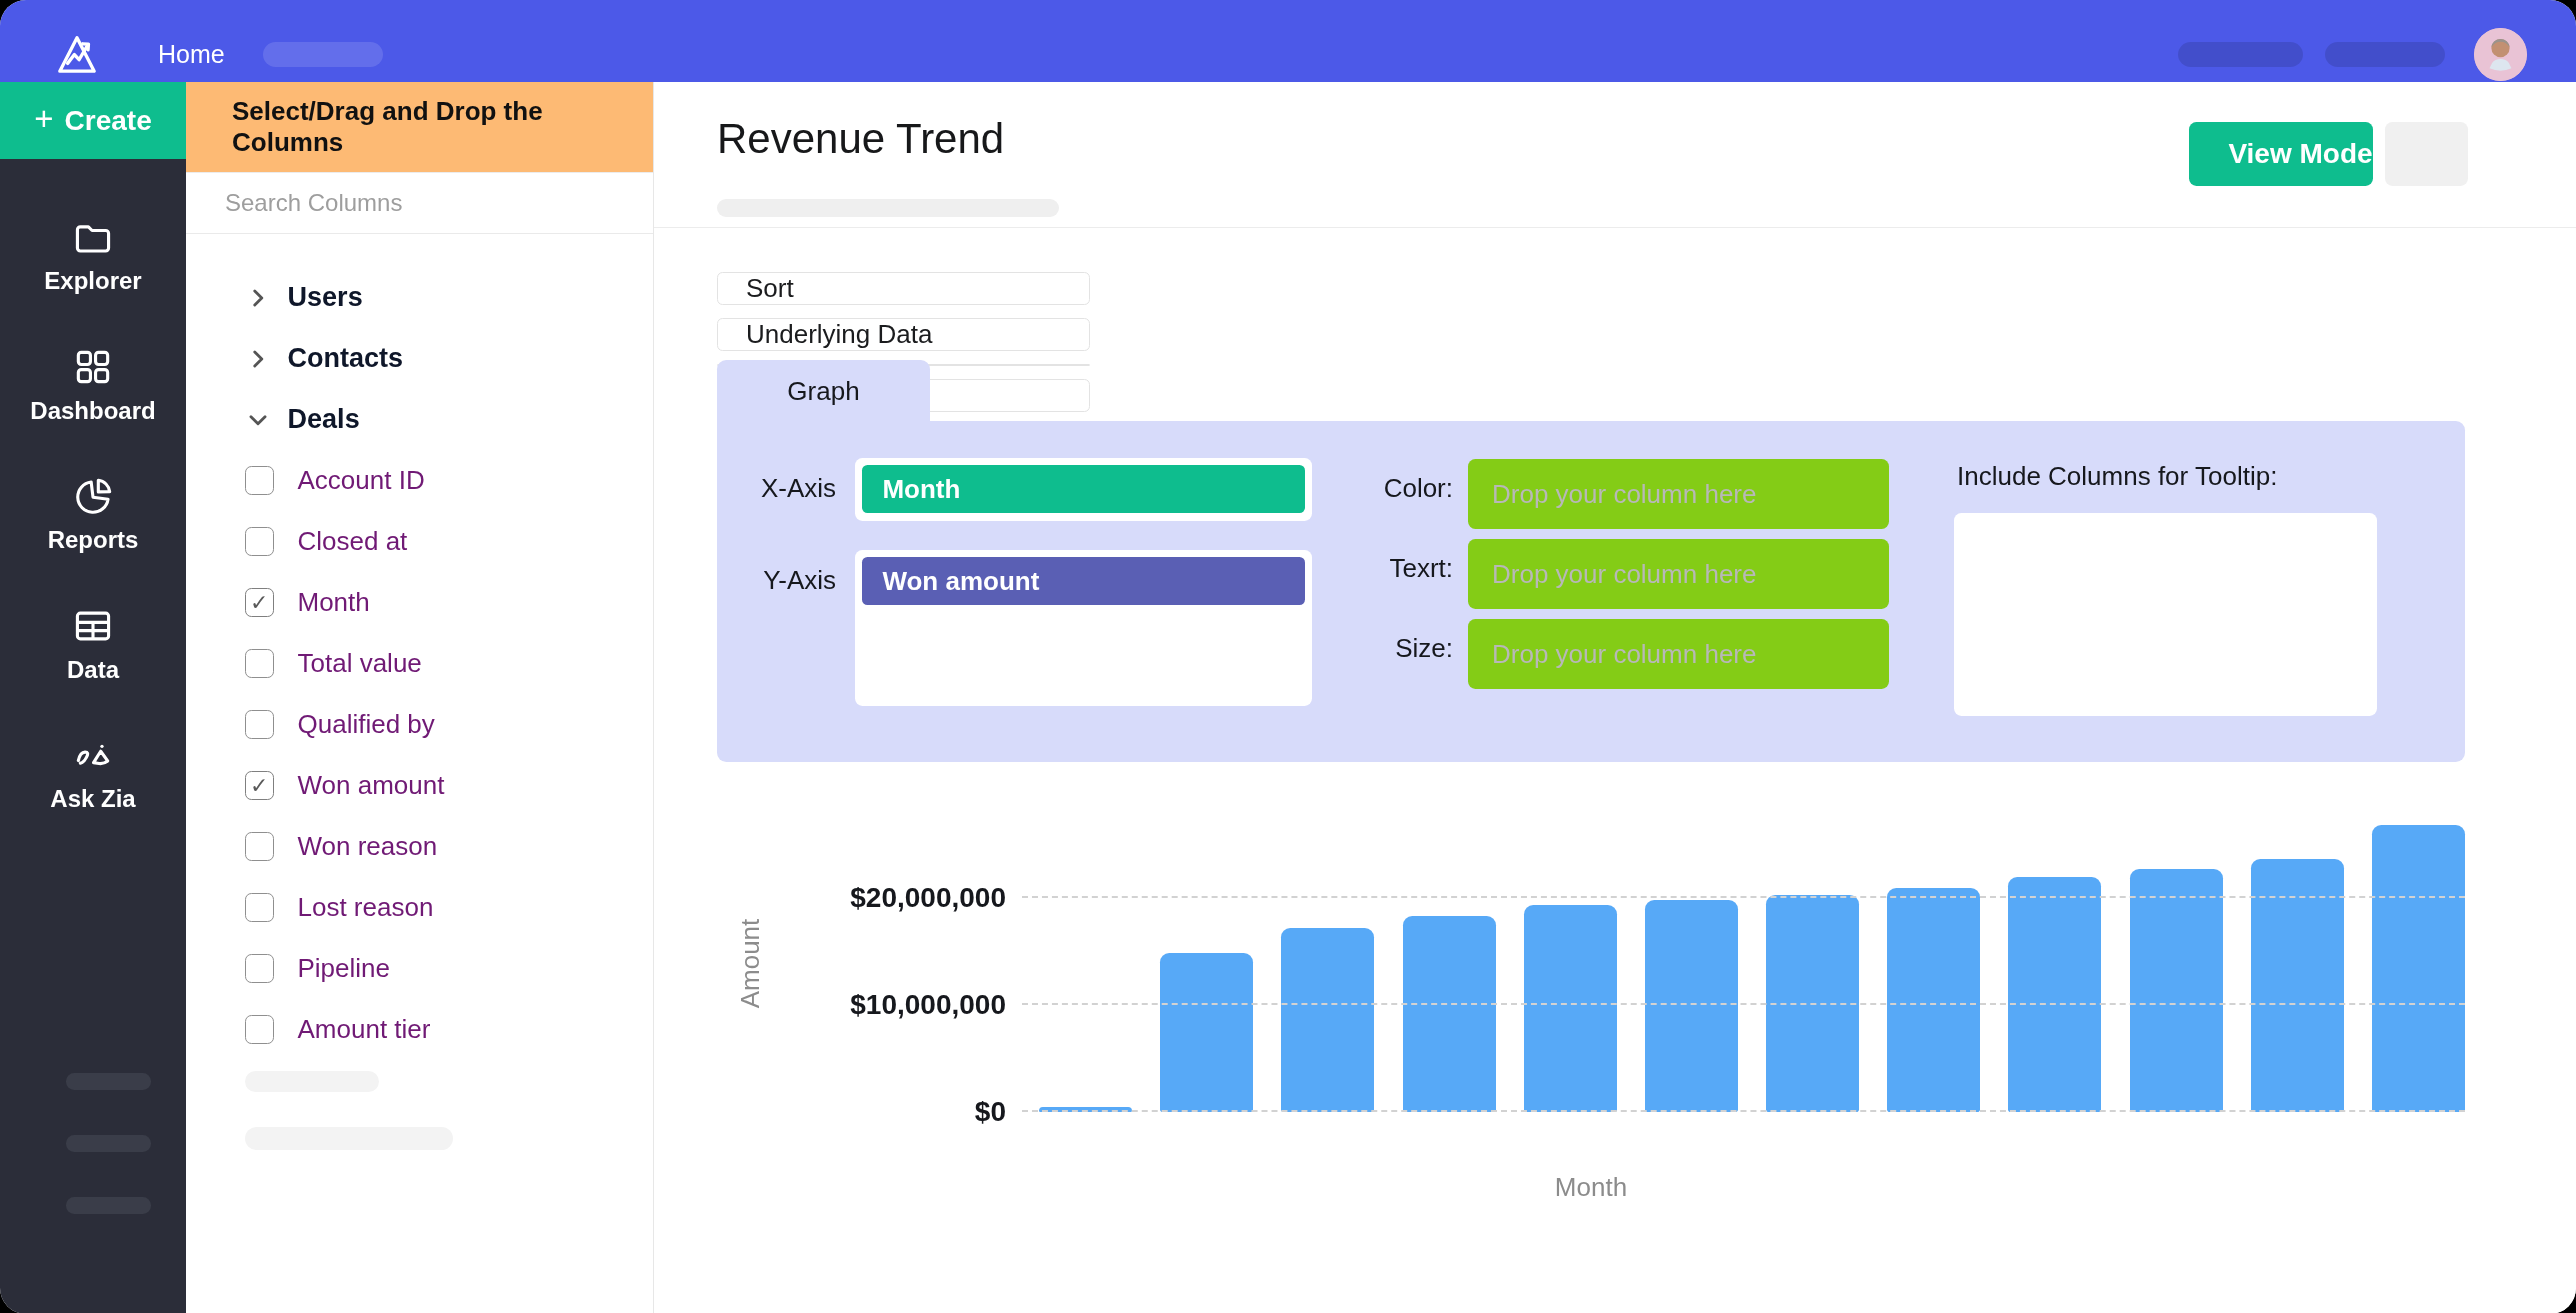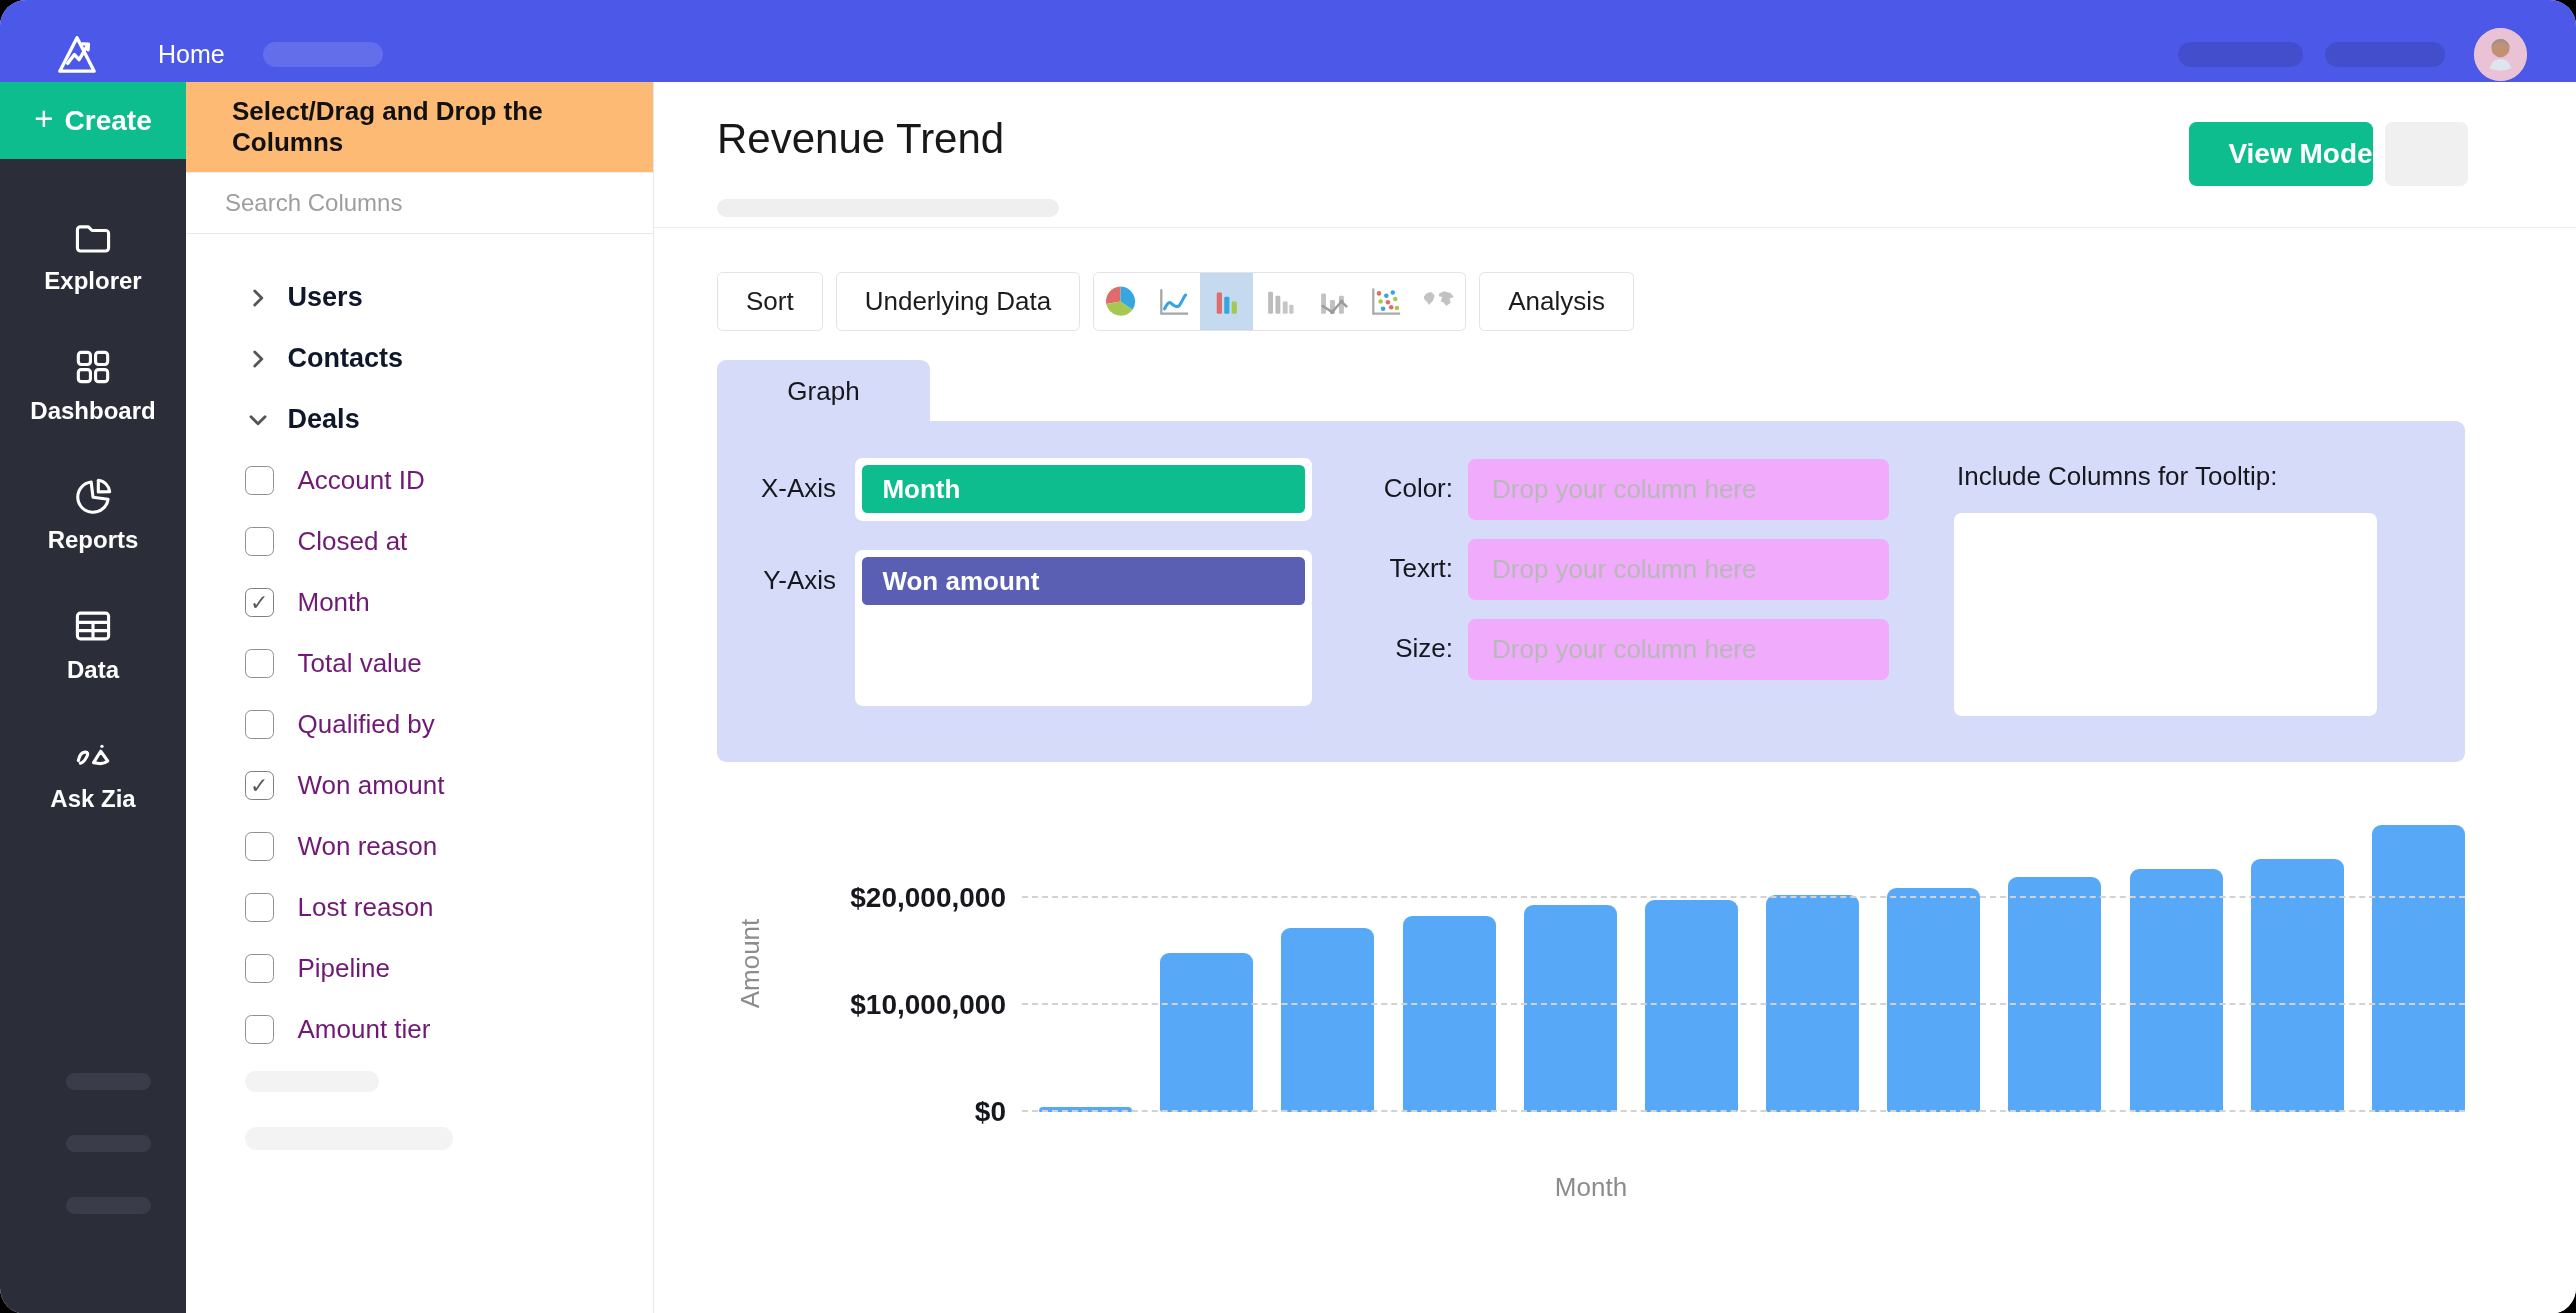--- a/index.html
+++ b/index.html
@@ -50,40 +50,40 @@
   .cp-skel2 { margin:35px 0 0 59px; width:208px; height:23px; border-radius:12px; background:#f3f3f3; }
 
   
   .main { position:relative; flex:1; background:#fff; }
   .main-header { position:relative; height:146px; border-bottom:0.9px solid #ececec; }
   .page-title { position:absolute; left:63px; top:33px; font-size:42px; font-weight:500; color:#17181a; }
   .title-skel { position:absolute; left:63px; top:117px; width:342px; height:18.4px; border-radius:9.2px; background:#efefef; }
   .view-mode { position:absolute; left:1535px; top:40px; width:184px; height:64px; border-radius:7.4px; background:var(--accent-green,#0ebd8e); color:#fff; font-size:28px; font-weight:600; display:flex; align-items:center; justify-content:center; cursor:pointer;padding-left:39px; }
   .ghost-btn { position:absolute; left:1731px; top:40px; width:83px; height:64px; border-radius:7.4px; background:#f0f0f0; cursor:pointer; }
 
-  .toolbar { position:absolute; left:63px; top:190px; display:flex; gap:13px; height:59px; align-items:stretch; }
+  .toolbar { position:absolute; left:63px; top:190px; display:flex; gap:13px; height:59px; align-items:stretch;flex-direction:column; }
   .tb-btn { background:#fff; border:0.9px solid #e3e3e3; border-radius:5.5px; padding:0 28px; font-size:26px; color:#1b1c1e; font-weight:500; display:flex; align-items:center; cursor:pointer; font-family:inherit; }
   .icon-group { border:0.9px solid #e3e3e3; border-radius:5.5px; display:flex; overflow:hidden; background:#fff; }
   .icon-cell { width:53px; display:flex; align-items:center; justify-content:center; cursor:pointer; }
   .icon-cell.active { background:var(--icon-active-bg,#c5d9ef); }
   .icon-cell svg { width:39px; height:39px; }
 
   .graph-tab { position:absolute; left:63px; top:278px; width:213px; height:63px; background:var(--panel-lavender,#d7dbfa); border-radius:9.2px 9.2px 0 0; display:flex; align-items:center; justify-content:center; font-size:26px; font-weight:500; color:#16181d; cursor:pointer; }
   .config-panel { position:absolute; left:63px; top:339px; width:1748px; height:341px; background:var(--panel-lavender,#d7dbfa); border-radius:0 9.2px 9.2px 9.2px; }
   .axis-label { position:absolute; width:87px; text-align:right; font-size:26px; font-weight:500; color:#16181d; }
   .axis-label.x { left:32px; top:52px; }
   .axis-label.y { left:32px; top:144px; }
   .white-wrap { position:absolute; left:138px; width:457px; background:#fff; border-radius:7.4px; padding:7.4px; }
   .white-wrap.x { top:37px; height:63px; }
   .white-wrap.y { top:129px; height:156px; }
   .chip { height:48px; border-radius:5.5px; display:flex; align-items:center; padding-left:20px; color:#fff; font-size:26px; font-weight:600; cursor:grab; }
   .chip.green { background:var(--accent-green,#0ebd8e); }
   .chip.purple { background:var(--chip-purple,#5a5fb4); }
   .dz-label { position:absolute; left:561px; width:175px; text-align:right; font-size:26px; font-weight:500; color:#16181d; }
-  .dz-input { position:absolute; left:751px; width:421px; height:61px; border:none; outline:none; border-radius:7.4px; background:#f0abfc; font-size:26px; padding-left:24px; font-family:inherit; color:#444; }
+  .dz-input { position:absolute; left:751px; width:421px; height:70px; border:none; outline:none; border-radius:7.4px; background:#84cc16; font-size:26px; padding-left:24px; font-family:inherit; color:#444; }
   .dz-input::placeholder { color:#b8b8b8; }
   .tt-label { position:absolute; left:1240px; top:40px; font-size:26px; font-weight:500; color:#16181d; }
   .tt-box { position:absolute; left:1237px; top:92px; width:423px; height:203px; background:#fff; border-radius:7.4px; cursor:pointer; }
 
   
   .chart { position:absolute; left:63px; top:729px; width:1748px; height:414px; }
   .ylabel-area { position:absolute; left:0; top:0; width:322px; height:301px; }
   .axis-title-y { position:absolute; left:-59px; top:137px; width:184px; text-align:center; transform:rotate(-90deg); font-size:26px; color:#8c8c8c; }
   .ytick { position:absolute; right:33px; transform:translateY(50%); font-size:28px; font-weight:600; color:#16181d; white-space:nowrap; }
   .plot { position:absolute; left:322px; top:0; width:1426px; height:301px; }

